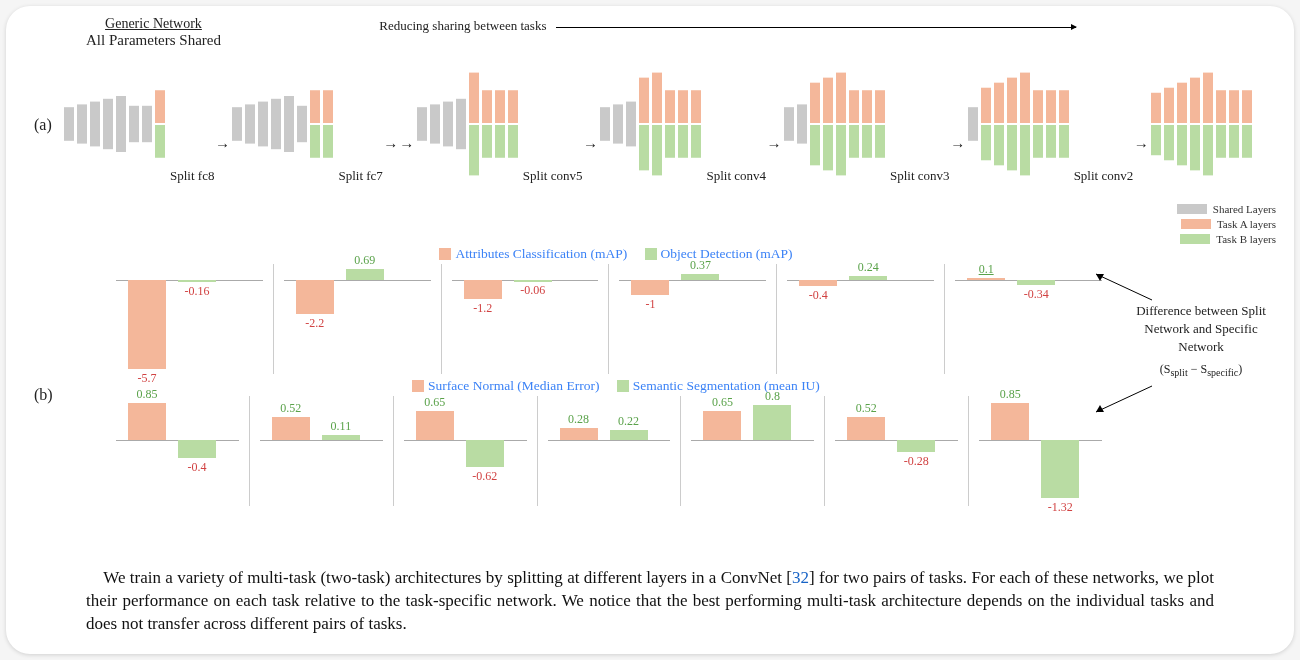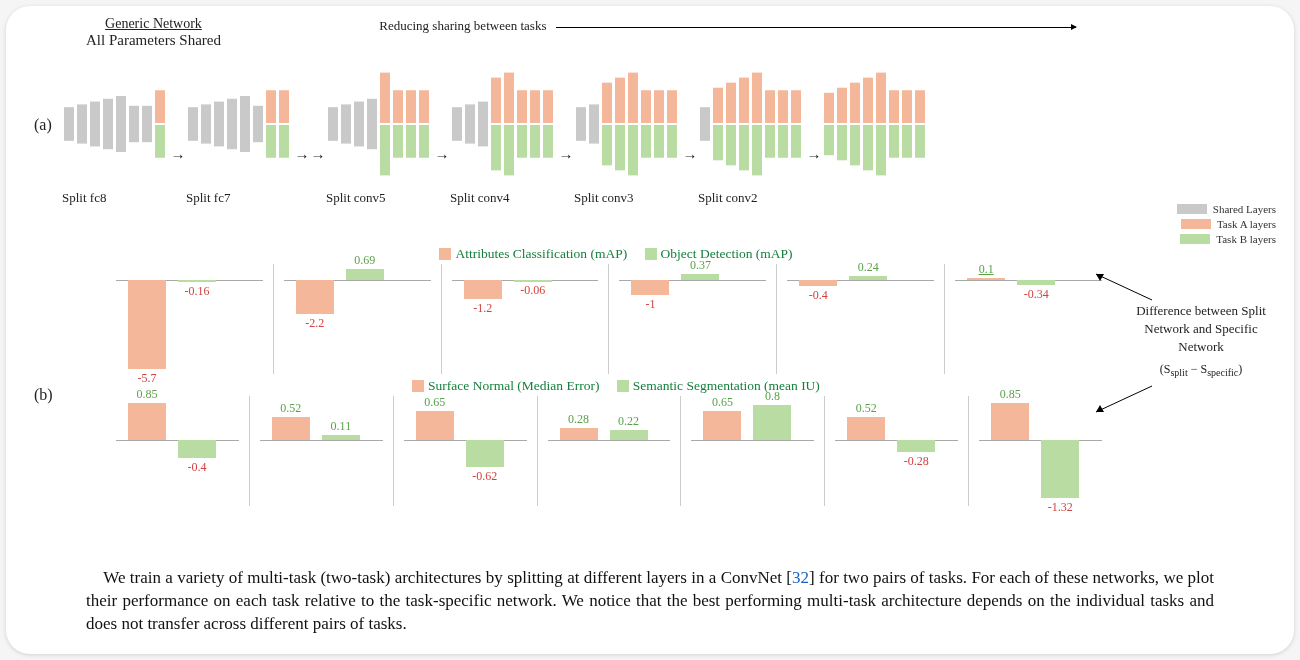--- a/index.html
+++ b/index.html
@@ -50,22 +50,22 @@
   .networks {
     position: absolute;
     top: 58px;
     left: 56px;
     right: 10px;
     display: flex;
     align-items: flex-end;
   }
   .net {
     display: flex;
-    flex-direction: column;
-    align-items: flex-start;
+    flex-direction: row;
+    align-items: flex-end;
   }
   .net-arrow {
     width: 16px;
     color: #222;
     font-size: 15px;
     align-self: center;
     margin-top: 38px;
     text-align: center;
   }
   .net svg { display: block; }
@@ -88,21 +88,21 @@
     display: flex;
     align-items: flex-start;
   }
   .chart-strip.b1 { top: 258px; }
   .chart-strip.b2 { top: 390px; }
   .strip-title {
     position: absolute;
     width: 100%;
     text-align: center;
     font-size: 13.5px;
-    color: #15803d;
+    color: #3b82f6;
     top: -18px;
   }
   .strip-title .sw { display:inline-block; width:12px; height:12px; vertical-align:-2px; margin: 0 4px 0 14px; }
 
   .mini {
     flex: 1;
     height: 110px;
     position: relative;
     border-right: 1px solid #ccc;
   }

